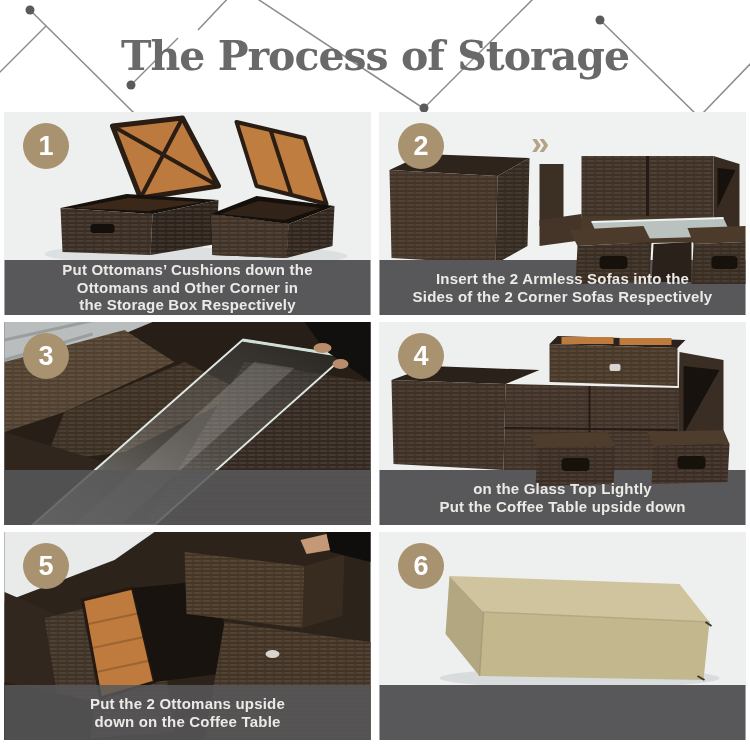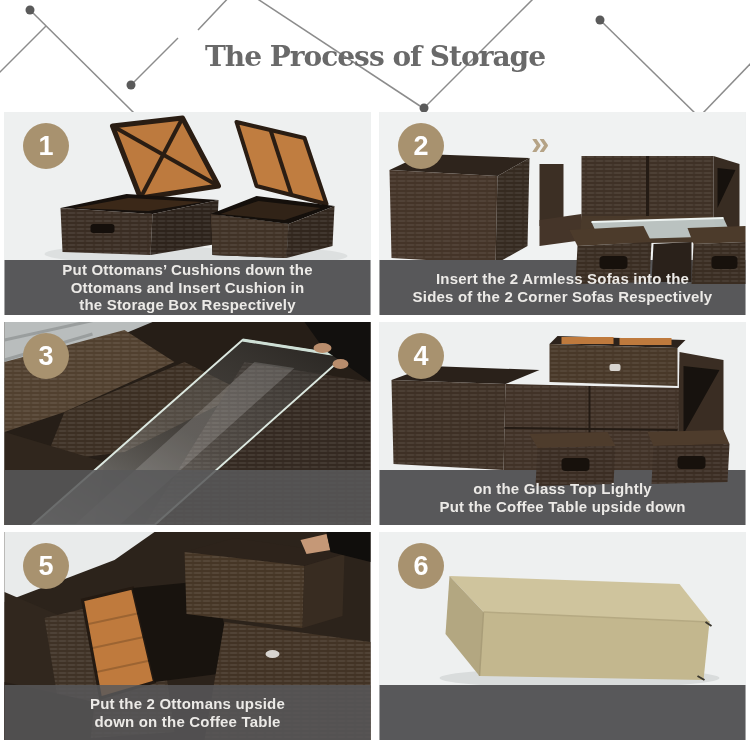--- a/index.html
+++ b/index.html
@@ -3,21 +3,21 @@
 <meta charset="utf-8">
 <style>
   html,body{margin:0;padding:0;background:#ffffff;}
   .page{position:relative;width:750px;height:750px;background:#ffffff;overflow:hidden;
         font-family:"Liberation Sans",sans-serif;}
   
   .header{position:relative;width:750px;height:112px;}
   .decor{position:absolute;left:0;top:0;width:750px;height:112px;}
   .title{position:absolute;left:0;top:0;width:750px;height:112px;display:flex;
          align-items:center;justify-content:center;margin:0;
-         font-family:"DejaVu Serif",serif;font-weight:bold;font-size:28px;
+         font-family:"DejaVu Serif",serif;font-weight:bold;font-size:41px;
          letter-spacing:-1px;color:var(--title_text);}
   
   .grid{display:grid;grid-template-columns:367px 367px;grid-template-rows:203px 203px 208px;
         gap:7px 8px;padding:0 4px;}
   .panel{position:relative;overflow:hidden;background:var(--panel_bg);}
   .panel svg.art{position:absolute;left:0;top:0;width:100%;height:100%;display:block;}
   .badge{position:absolute;left:19px;top:11px;width:46px;height:46px;border-radius:50%;
          background:var(--badge_bg);color:var(--badge_text);display:flex;align-items:center;
          justify-content:center;font-size:27px;font-weight:bold;}
   .caption{position:absolute;left:0;bottom:0;width:100%;height:55px;display:flex;
@@ -92,21 +92,21 @@
           <polygon points="284,112 330,94 328,134 282,146" fill="#31261d"></polygon>
           <polygon points="284,112 330,94 328,134 282,146" fill="url(#w1)"></polygon>
         </g>
         <rect x="0" y="148" width="366" height="55" style="fill:var(--caption_bg)"></rect>
       </svg>
       <div class="badge">
           <span>1</span>
         </div>
       <div class="caption">
         <div>Put Ottomans’ Cushions down the</div>
-        <div>Ottomans and Insert Cushion in</div>
+        <div>Ottomans and Other Corner in</div>
         <div>the Storage Box Respectively</div>
       </div>
     </div>
 
     <div class="panel">
       <svg class="art" viewBox="0 0 366 203">
         <defs>
             <pattern id="w2" width="9" height="4" patternUnits="userSpaceOnUse">
               <rect width="8" height="2" rx="1" fill="rgba(255,255,255,0.07)"></rect>
             </pattern>

